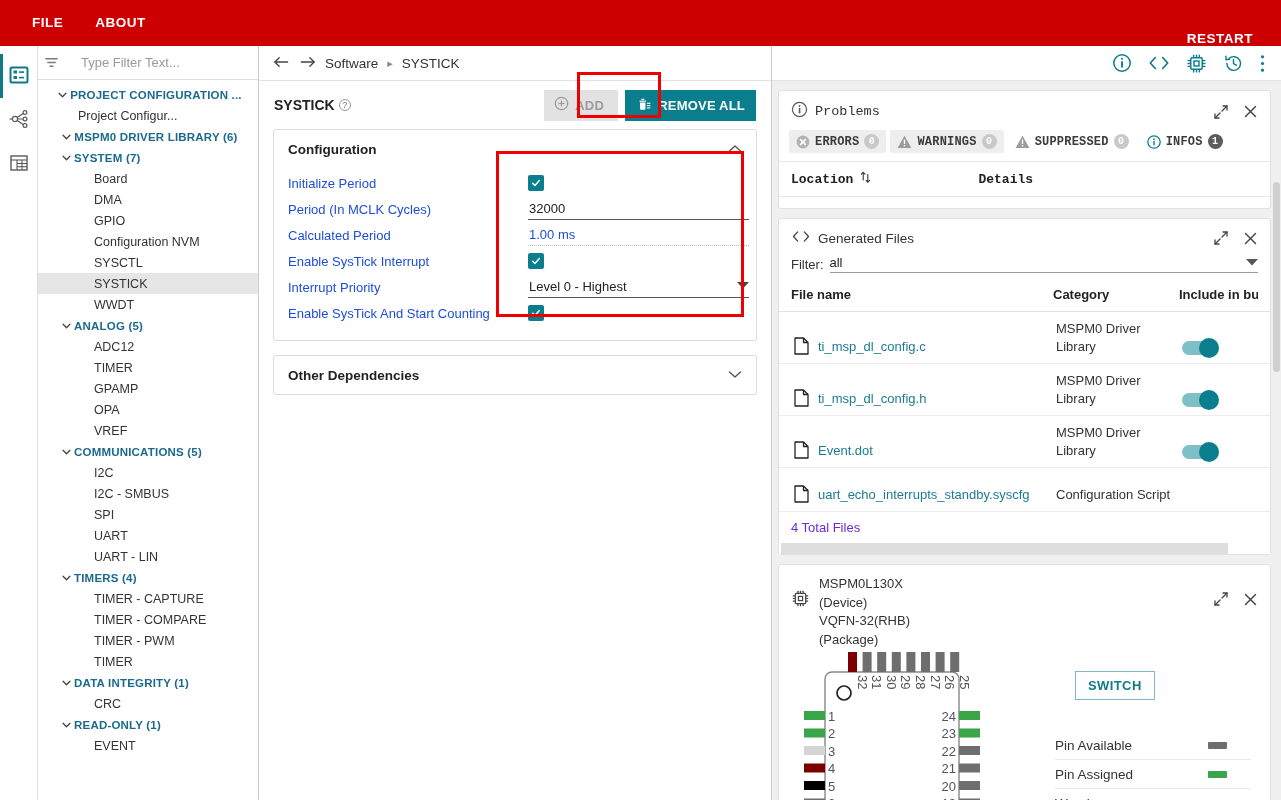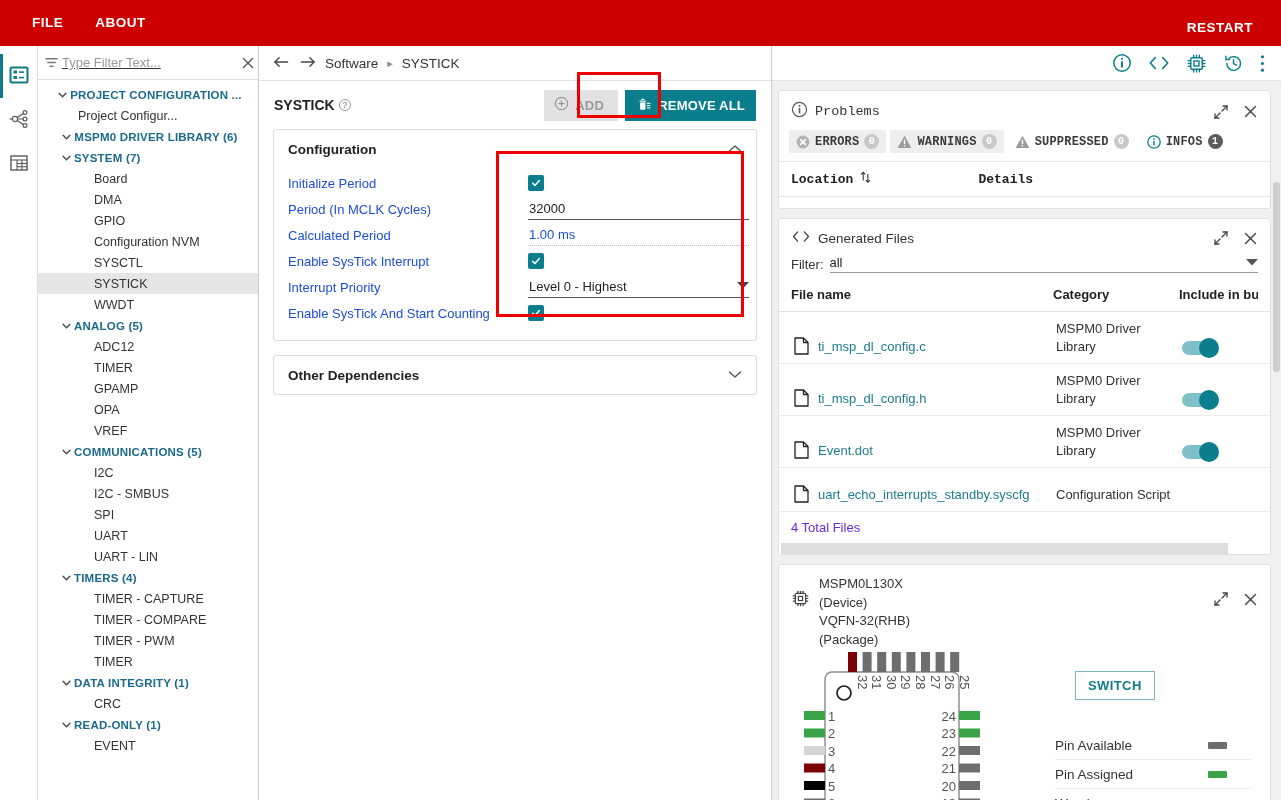--- a/index.html
+++ b/index.html
@@ -21,21 +21,21 @@
     display: flex; align-items: center;
   }
   .topbar .menu {
     font-size: 13.5px; font-weight: bold; letter-spacing: .5px;
     padding: 0 16px; height: 46px; line-height: 46px; cursor: pointer;
   }
   .topbar .menu.first { margin-left: 16px; }
   .topbar .spacer { flex: 1; }
   .topbar .restart {
     font-size: 13.5px; font-weight: bold; letter-spacing: .5px;
-    padding: 5px 16px; height: 46px; line-height: 46px; cursor: pointer;
+    padding: 16px 16px; height: 46px; line-height: 46px; cursor: pointer;
     margin-right: 12px;
   }
 
   
   .rail {
     position: absolute; left: 0; top: 46px; width: 38px; height: 754px;
     background: #fff; border-right: 1px solid #ddd;
     display: flex; flex-direction: column; align-items: center;
     padding-top: 8px;
   }
@@ -47,21 +47,21 @@
     content: ""; position: absolute; left: 0; top: 0; bottom: 0; width: 3px; background: #0d7a86;
   }
 
   
   .treepanel {
     position: absolute; left: 38px; top: 46px; width: 221px; height: 754px;
     background: #fff; border-right: 1px solid #ccc; overflow: hidden;
   }
   .filterbar {
     height: 34px; border-bottom: 1px solid #ddd;
-    display: flex; align-items: center; padding: 0 6px; gap: 1px; text-decoration: underline;
+    display: flex; align-items: center; padding: 0 6px; gap: 20px;
   }
   .filterbar input {
     flex: 1; border: none; outline: none; font-size: 13px;
     font-family: "Liberation Sans", sans-serif; color: #555;
     background: transparent;
   }
   .filterbar input::placeholder { color: #9a9a9a; }
   .ficon { color: #7a7a7a; cursor: pointer; display: flex; align-items: center; }
 
   .tree { padding-top: 4px; font-size: 12.5px; }

